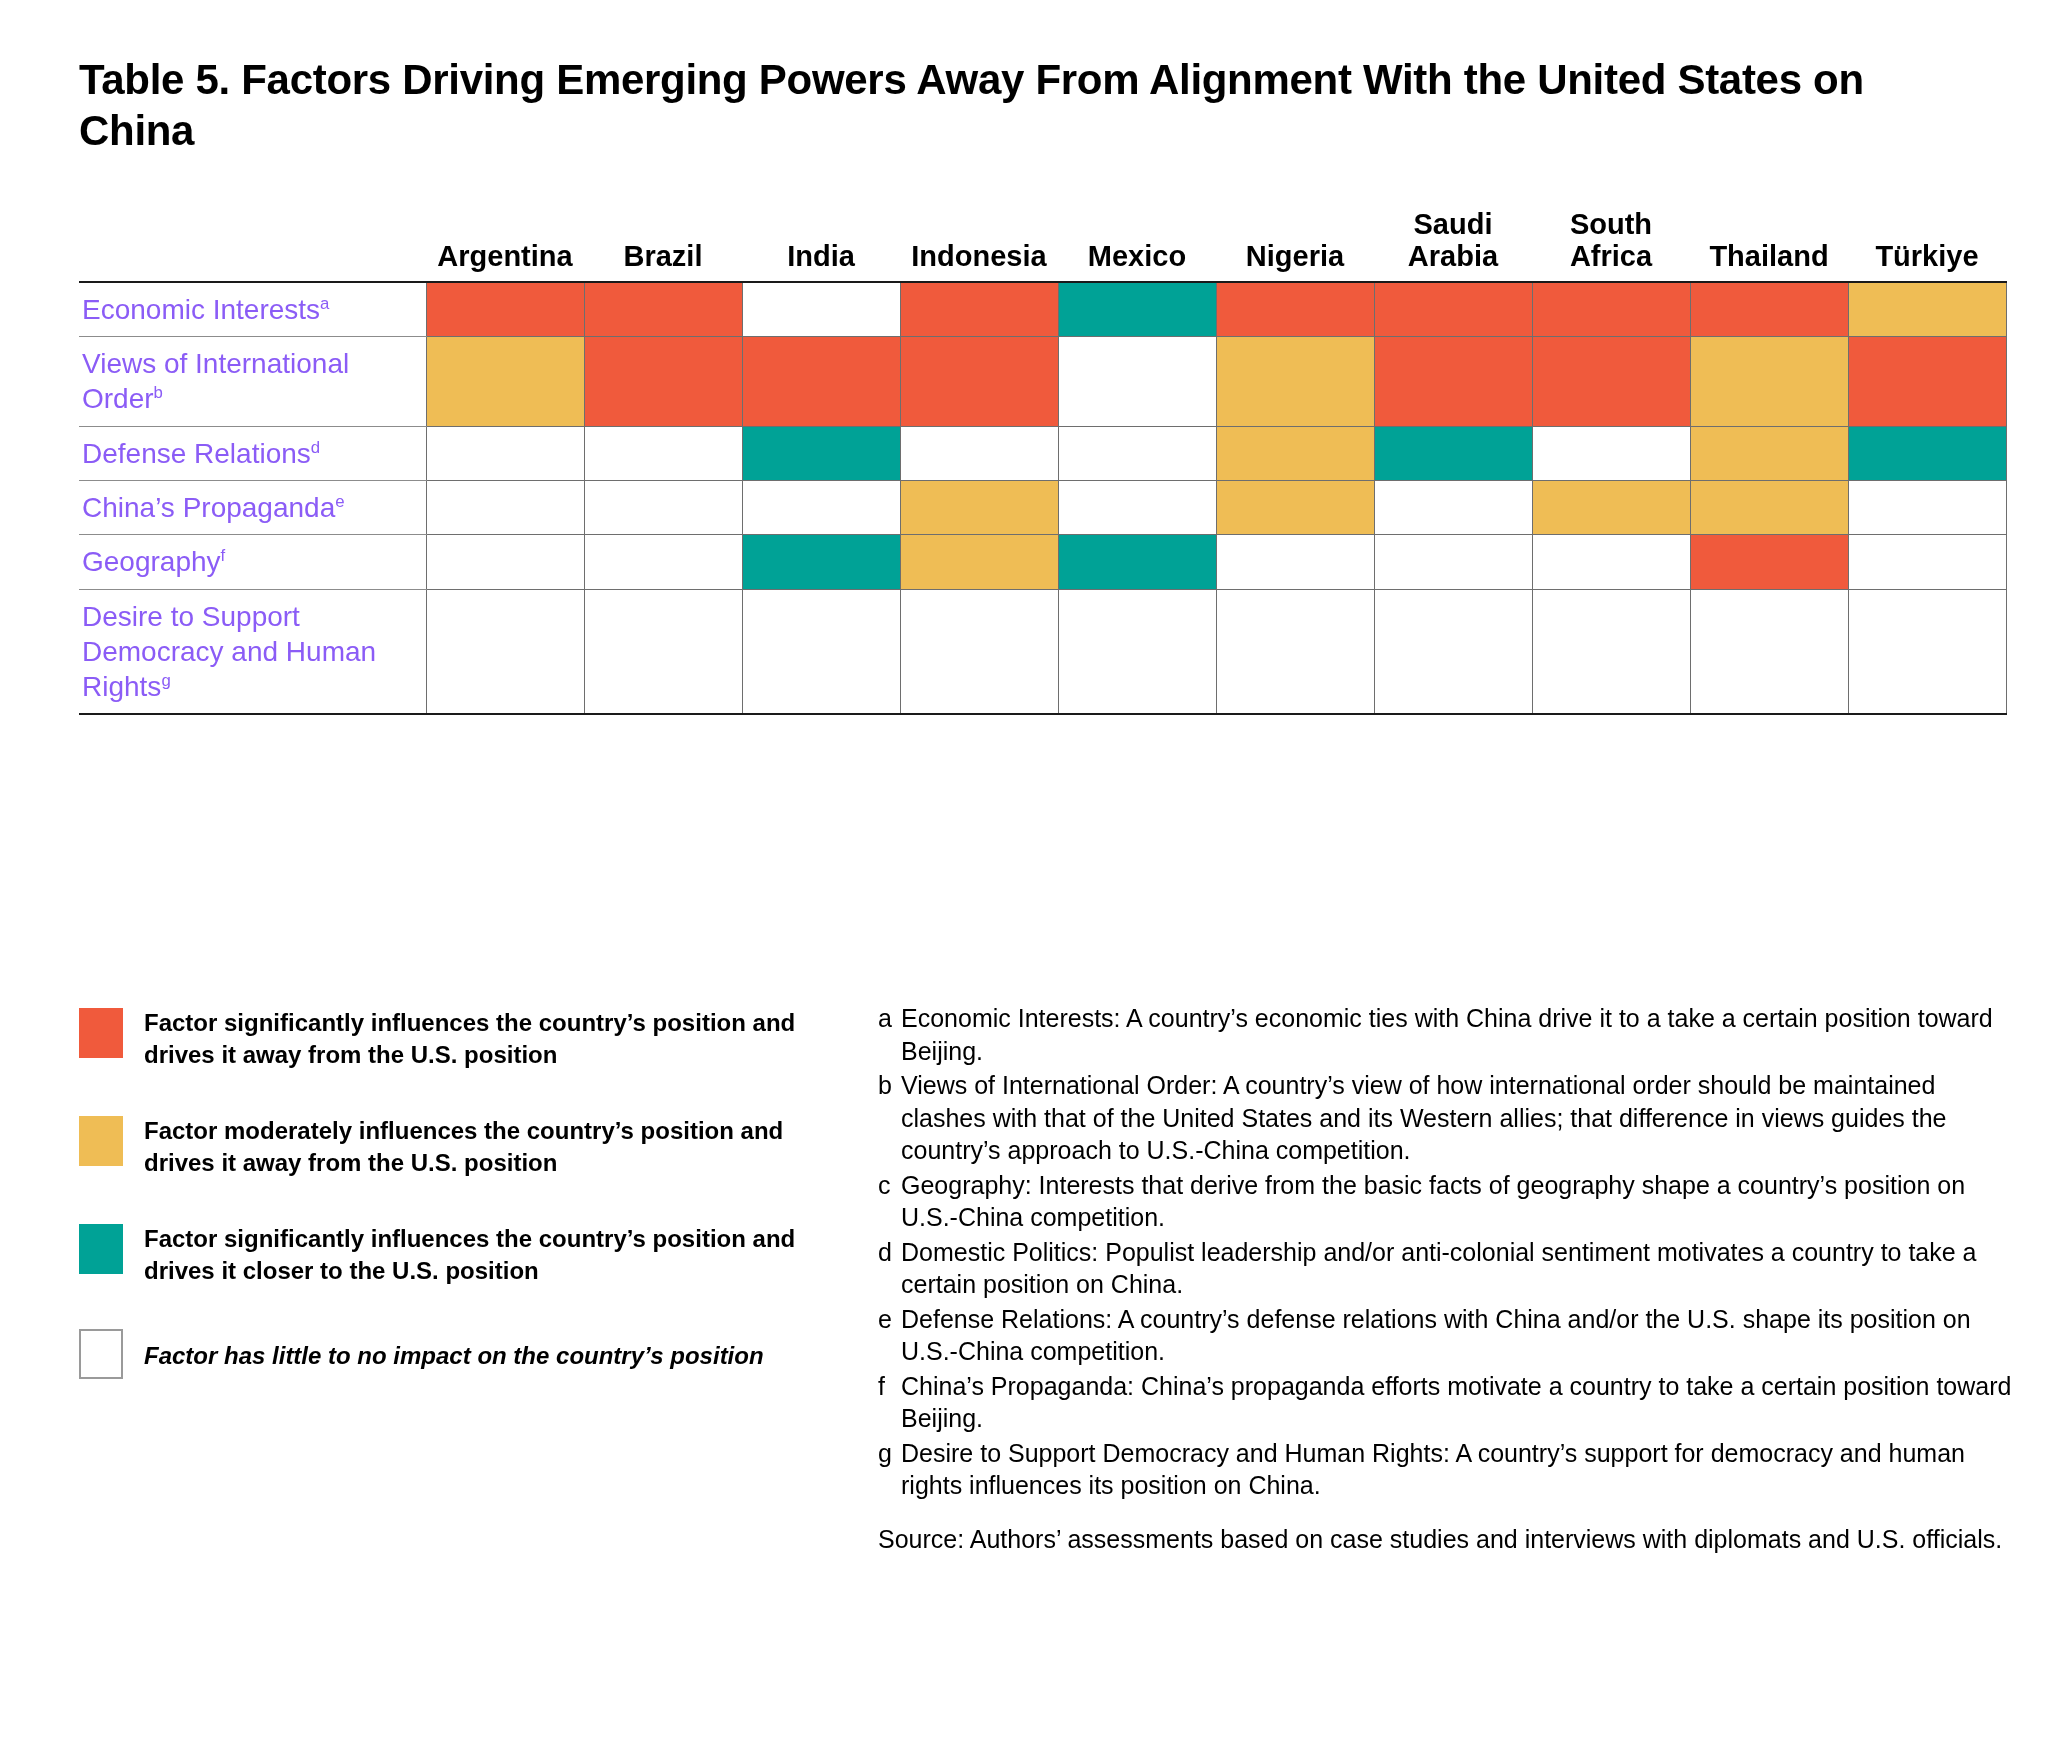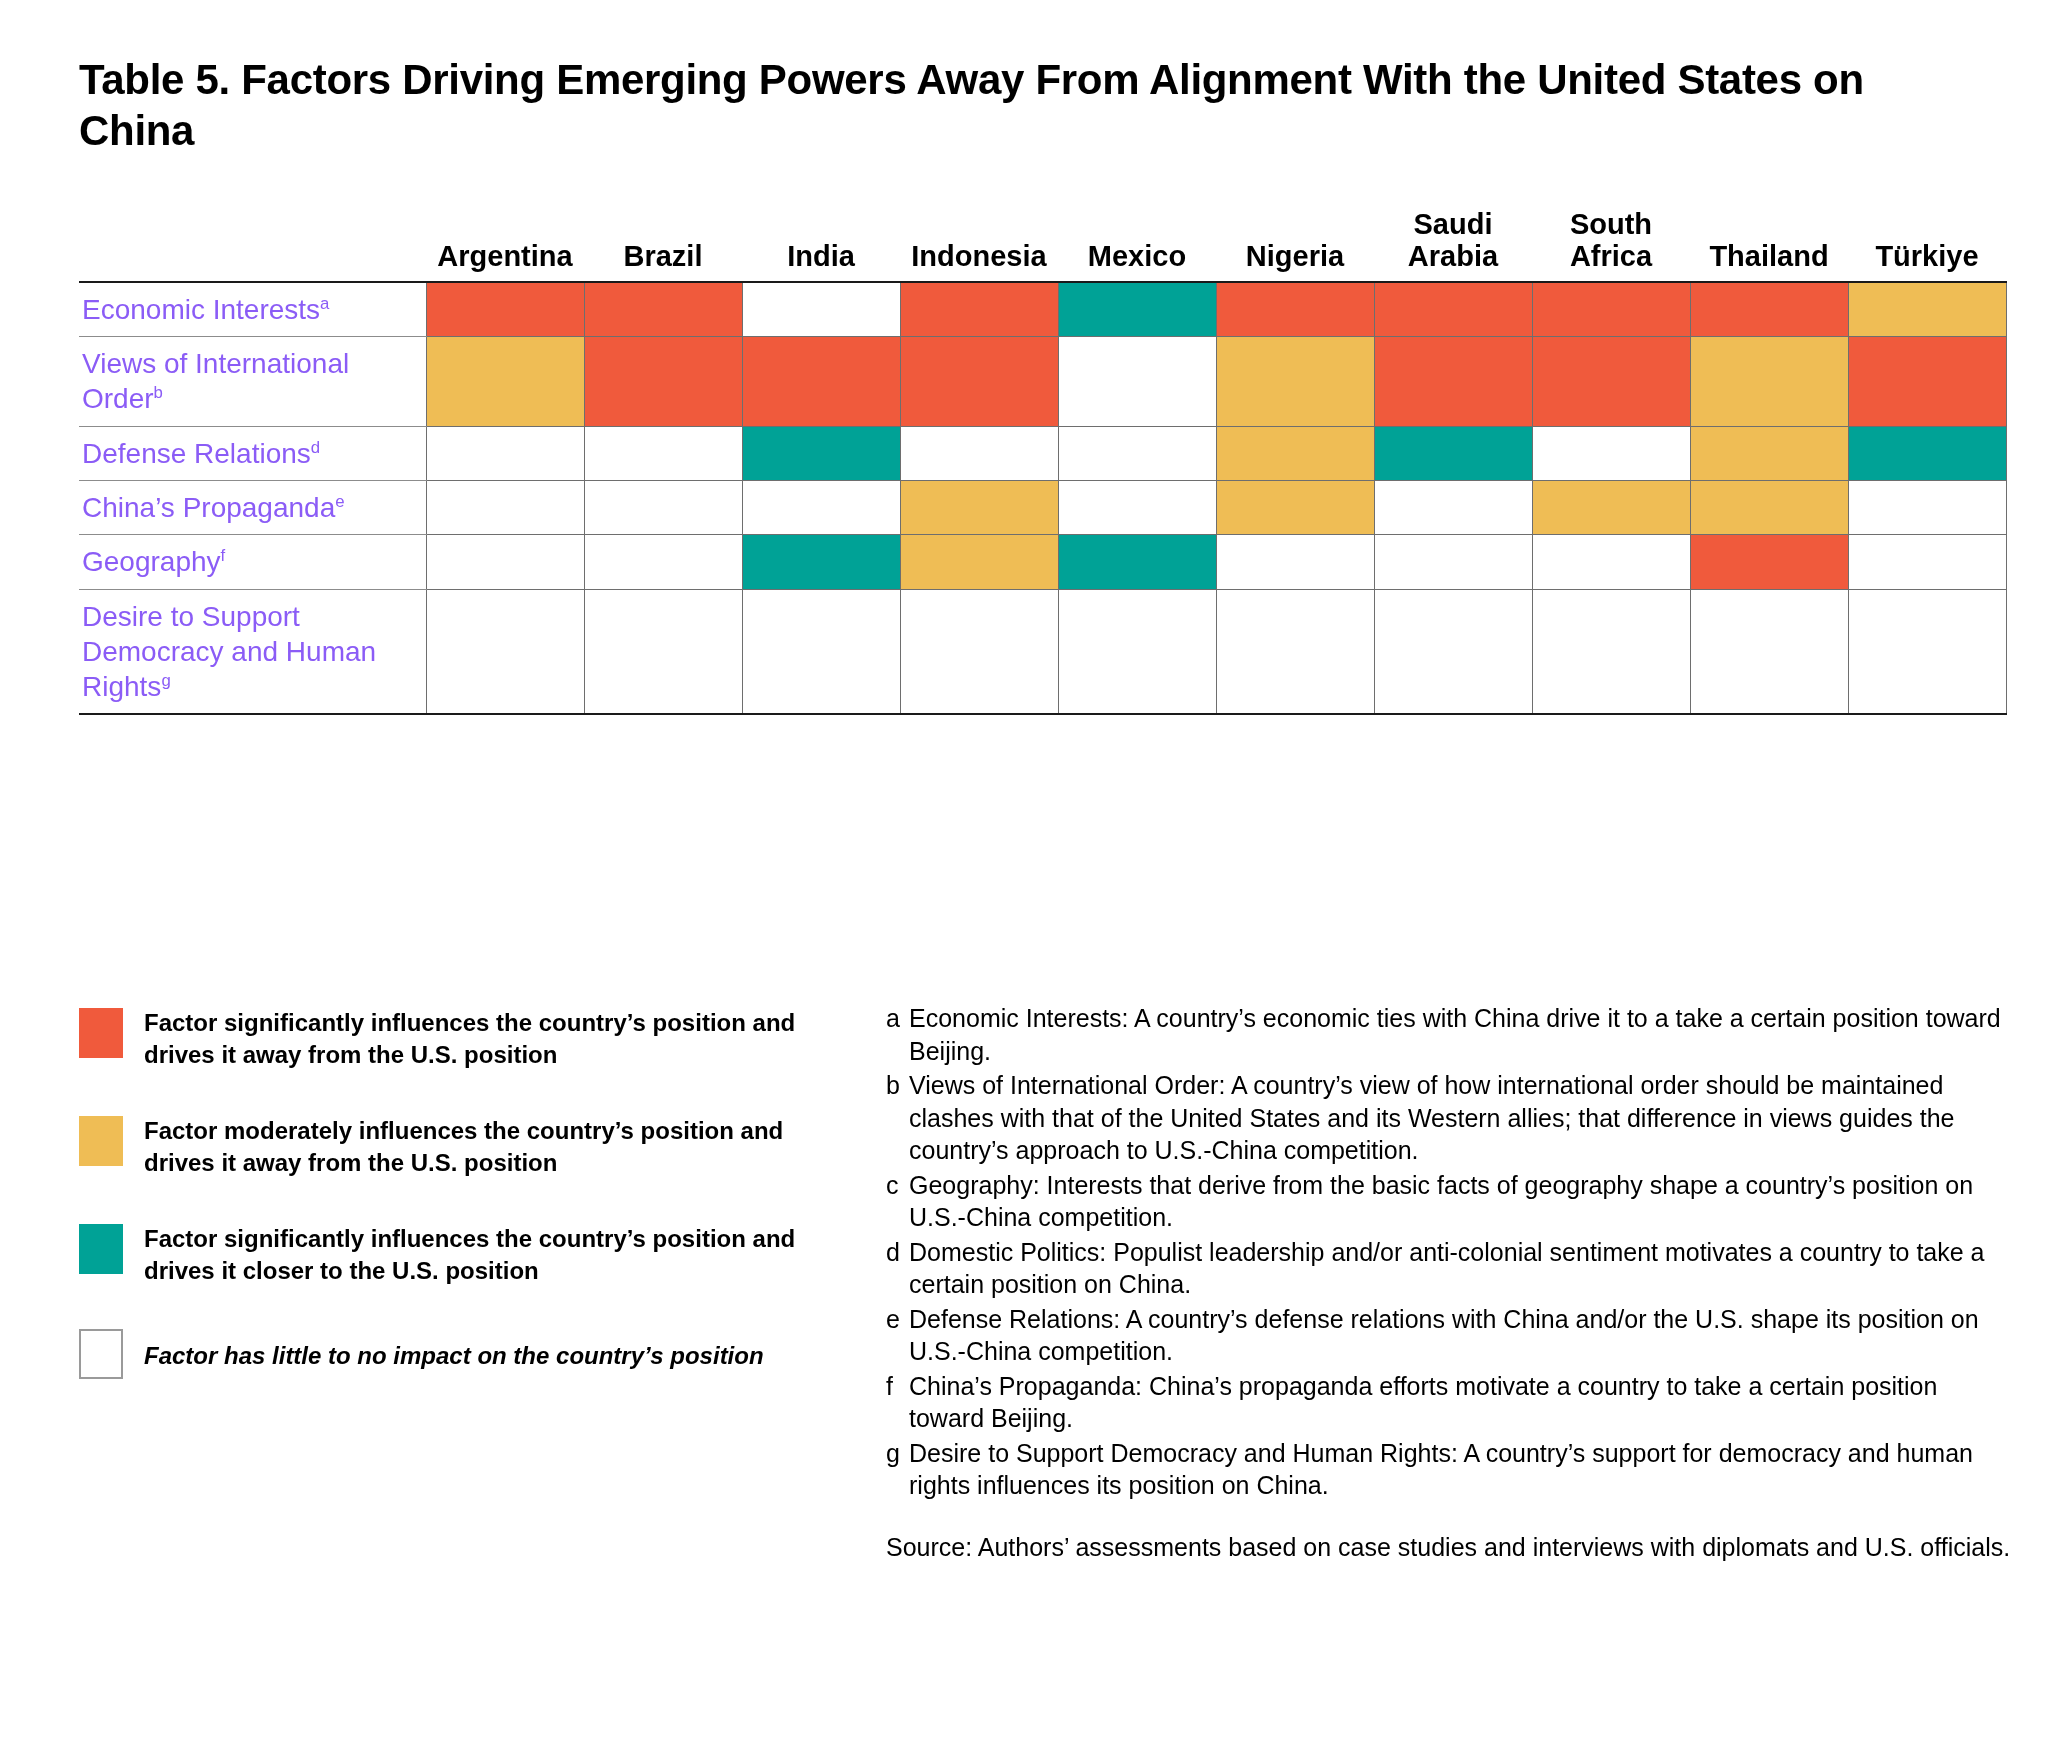--- a/index.html
+++ b/index.html
@@ -102,21 +102,20 @@
 
   
   .lower {
     position: absolute;
     left: 79px;
     top: 1002px;
     width: 1934px;
     display: flex;
     flex-direction: row;
     align-items: flex-start;
-    gap: 8px;
   }
 
   
   .legend {
     width: 759px;
     flex: 0 0 759px;
     padding-top: 4px;
   }
   .legend-item {
     display: flex;
@@ -160,21 +159,21 @@
     margin-bottom: 2px;
   }
   .note .marker {
     flex: 0 0 23px;
     width: 23px;
   }
   .note .body {
     flex: 1 1 auto;
   }
   .source {
-    margin-top: 29px;
+    margin-top: 21px;
     font-size: 25px;
     line-height: 1.30;
   }
 </style>
 </head>
 <body>
 
 <div class="page">
 
   <div class="title">Table 5. Factors Driving Emerging Powers Away From Alignment With the United States on China</div>

